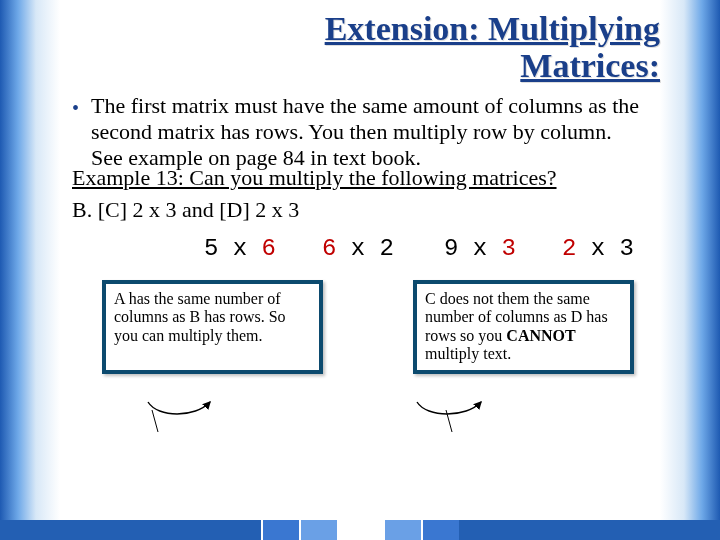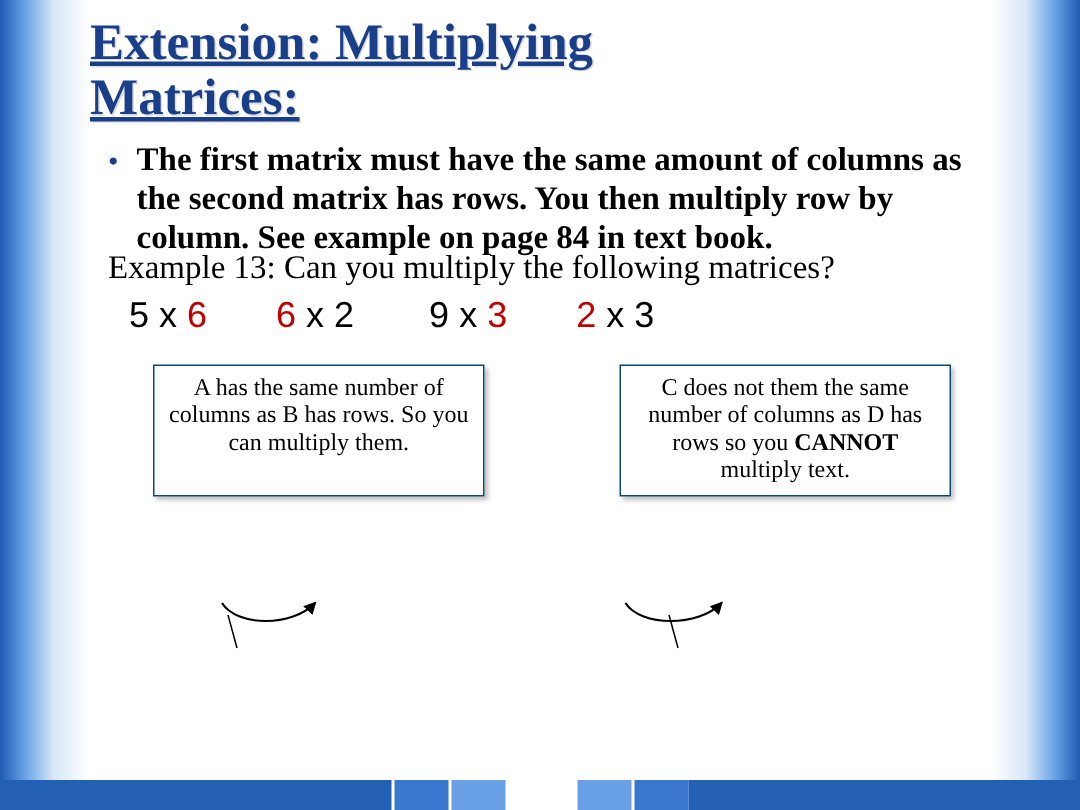--- a/index.html
+++ b/index.html
@@ -25,21 +25,21 @@
     background: linear-gradient(to left, #1e5ab2 0%, #6ea8e8 30%, #d8e8f7 60%, #ffffff 100%);
     z-index: 0;
   }
   .slide {
     position: relative;
     z-index: 2;
     padding: 10px 60px 0 60px;
     width: 720px; height: 540px;
   }
   .title {
-    text-align: left;
+    text-align: right;
     font-size: 34px;
     font-weight: bold;
     color: #1a3f8a;
     text-decoration: underline;
     line-height: 1.1;
     margin-bottom: 8px;
     text-shadow: 1px 1px 0 rgba(200,200,200,0.6);
   }
   .bullet-row {
     display: flex;
@@ -49,61 +49,61 @@
   .bullet-dot {
     color: #1a3f8a;
     font-size: 20px;
     margin-right: 12px;
     margin-top: 4px;
   }
   .bullet-text {
     font-size: 22px;
     color: #000;
     line-height: 1.18;
-    font-weight: bold;
   }
   .example-line {
     font-size: 22px;
     color: #000;
     margin: -6px 12px 6px 12px;
     line-height: 1.2;
+    text-decoration: underline;
   }
   .dims-line {
     font-size: 22px;
     color: #000;
     margin: 6px 12px 12px 12px;
   }
   .dims-row {
     display: flex;
     gap: 50px;
     margin: 4px 26px 2px 26px;
-    font-family: Liberation Sans, sans-serif;
+    font-family: Liberation Mono, monospace;
     font-size: 24px;
     color: #000;
+    justify-content: flex-end;
   }
   .dim-group {
     display: flex;
     gap: 46px;
   }
   .dim-item { white-space: nowrap; }
   .red { color: #c00000; }
   .annot-row {
     display: flex;
     gap: 90px;
     margin: 18px 26px 0 42px;
   }
   .annot-box {
-    border: 1px solid #0c4a6e;
+    border: 4px solid #0c4a6e;
     padding: 6px 8px;
     width: 247px;
     font-size: 16px;
     line-height: 1.15;
     background: #fff;
     box-shadow: 2px 2px 3px rgba(0,0,0,0.25);
-    text-align: center;
   }
   .annot-box .bold { font-weight: bold; }
   .svg-arrows {
     position: absolute;
     left: 0; top: 0;
     width: 720px; height: 540px;
     pointer-events: none;
     z-index: 3;
   }
   .bottom-bars {
@@ -134,20 +134,21 @@
   </div>
 
   <div class="bullet-row">
     <div class="bullet-dot">•</div>
     <div class="bullet-text">The first matrix must have the same amount of columns as the second matrix has rows.  You then multiply row by column.  See example on page 84 in text book.</div>
   </div>
 
   <div class="example-line">Example 13:  Can you multiply the following matrices?</div>
 
 
+  <div class="dims-line">B.  [C] 2 x 3 and [D] 2 x 3</div>
 
   <div class="dims-row">
     <div class="dim-group">
       <span class="dim-item">
         <span>5 x </span><span class="red">6</span>
       </span>
       <span class="dim-item">
         <span class="red">6 </span><span>x 2</span>
       </span>
     </div>

